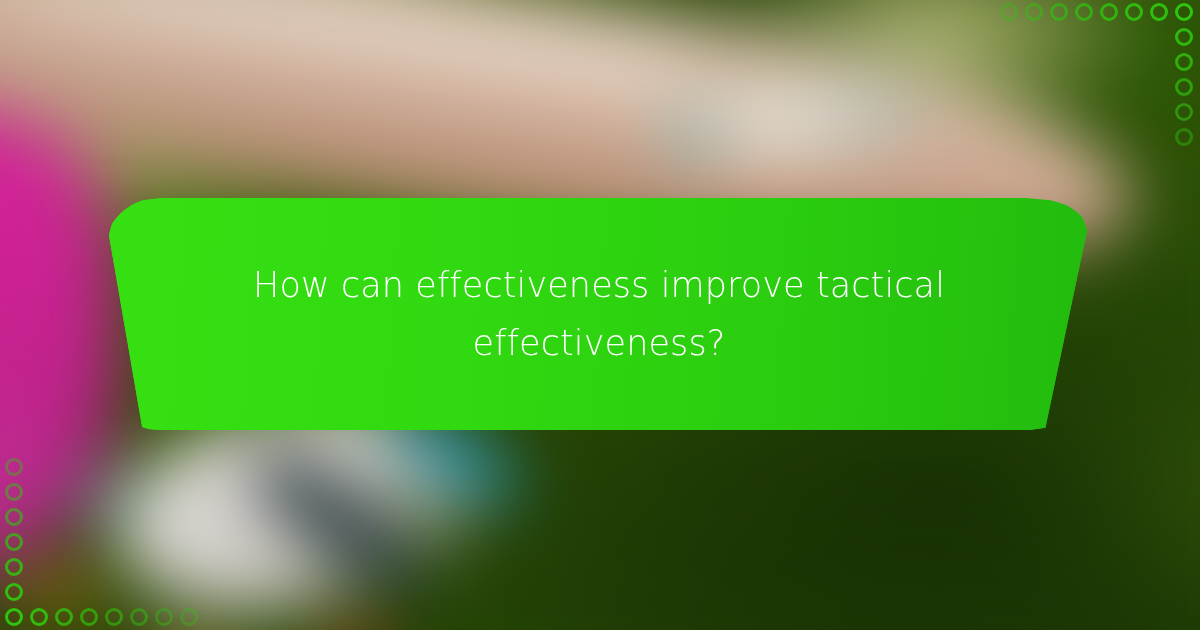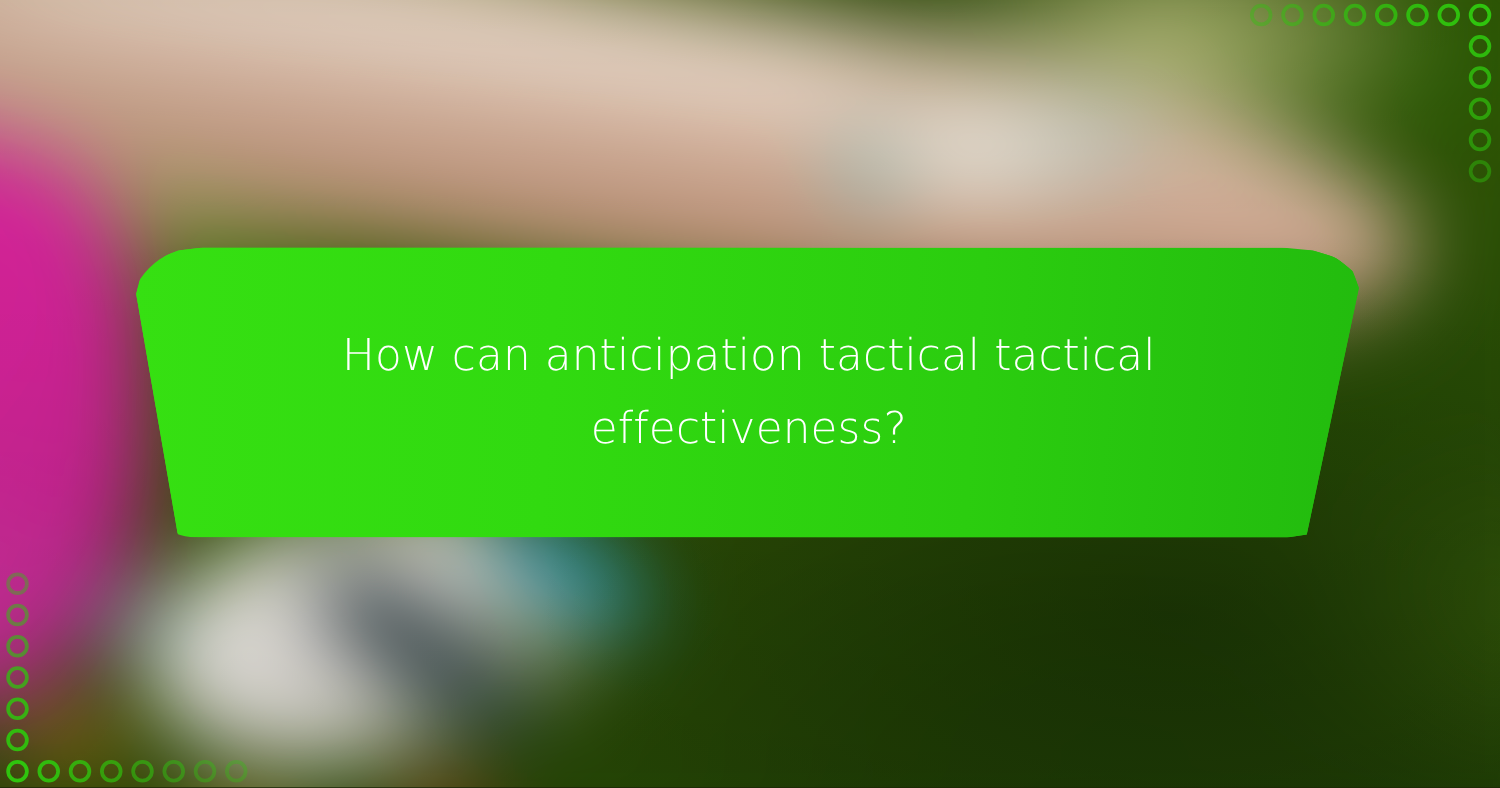--- a/index.html
+++ b/index.html
@@ -298,17 +298,17 @@
       <div class="dot" style="width: 18px; height: 18px; border-color: rgb(47, 196, 14); border-width: 3px; opacity: 0.74; left: 5px; bottom: 79px;"></div>
       <div class="dot" style="width: 18px; height: 18px; border-color: rgb(47, 196, 14); border-width: 3px; opacity: 0.62; left: 5px; bottom: 104px;"></div>
       <div class="dot" style="width: 18px; height: 18px; border-color: rgb(47, 196, 14); border-width: 3px; opacity: 0.52; left: 5px; bottom: 129px;"></div>
       <div class="dot" style="width: 18px; height: 18px; border-color: rgb(47, 196, 14); border-width: 3px; opacity: 0.42; left: 5px; bottom: 154px;"></div>
     </div>
 
   <div class="card-wrap">
     <div class="card">
       <div class="card-inner"></div>
     </div>
-    <div class="card-title">How can anticipation tactical tactical
+    <div class="card-title">How can effectiveness improve tactical
 effectiveness?</div>
   </div>
 
 </div>
 
 </body></html>

